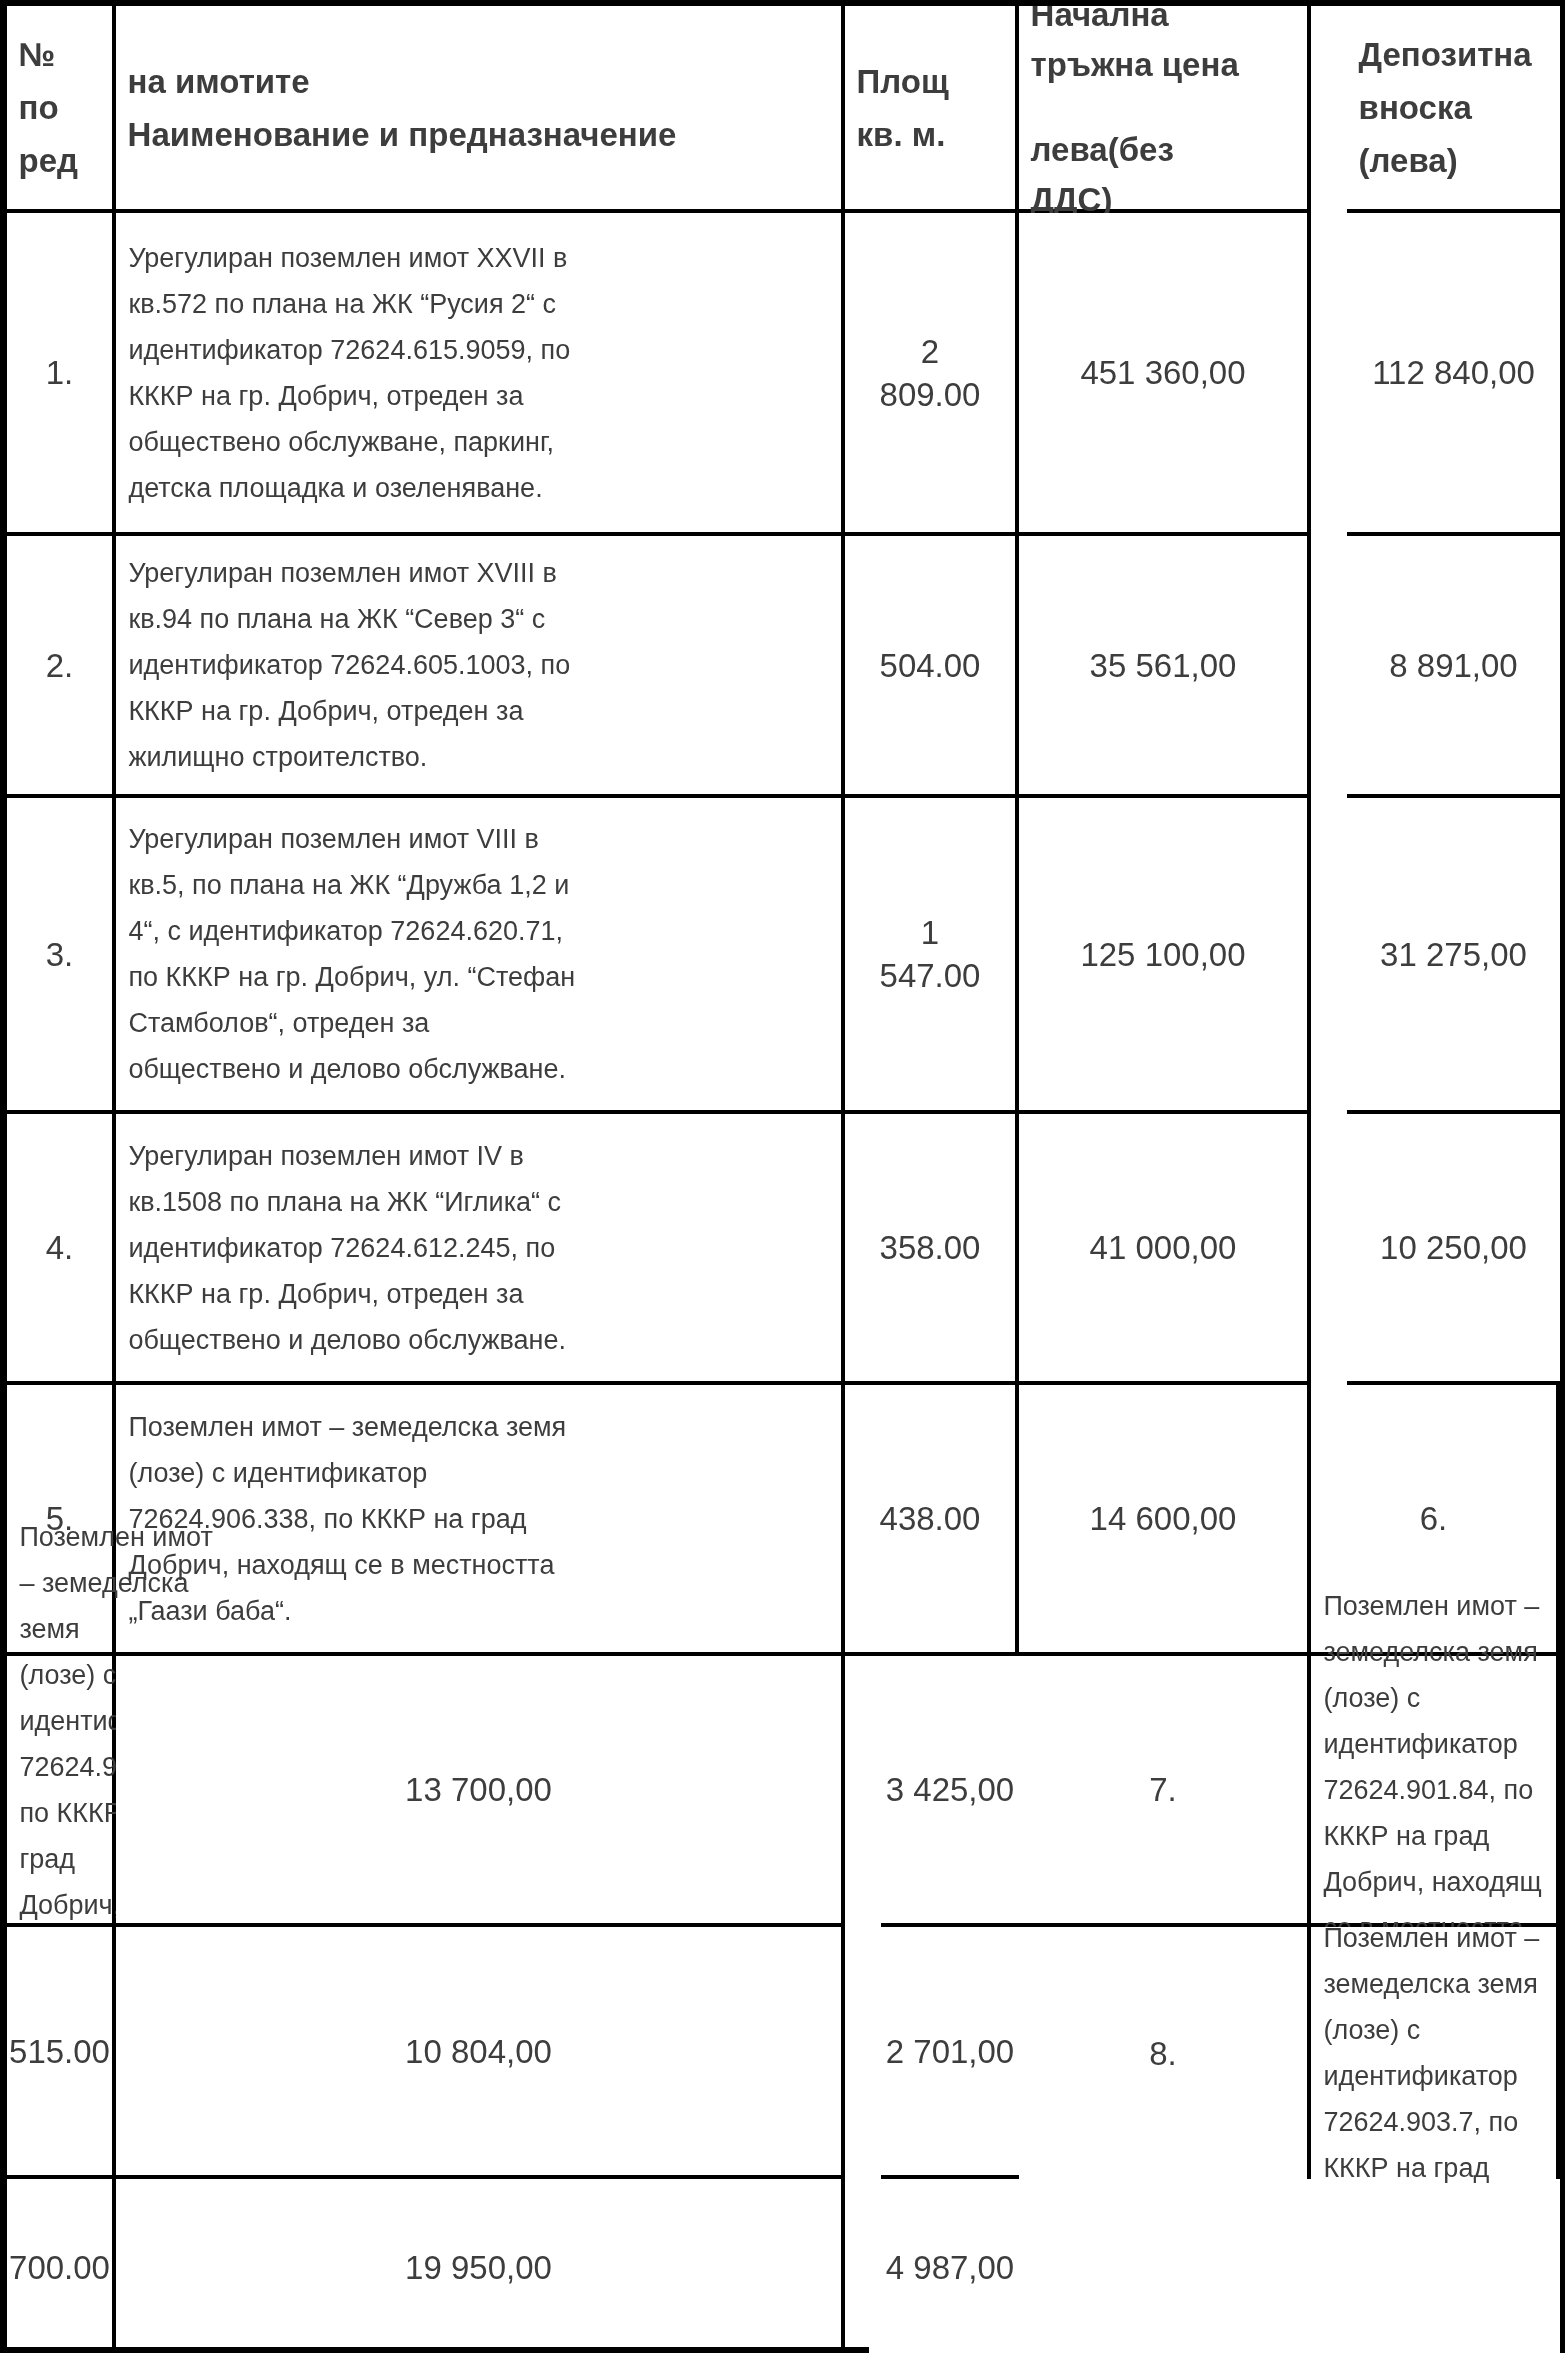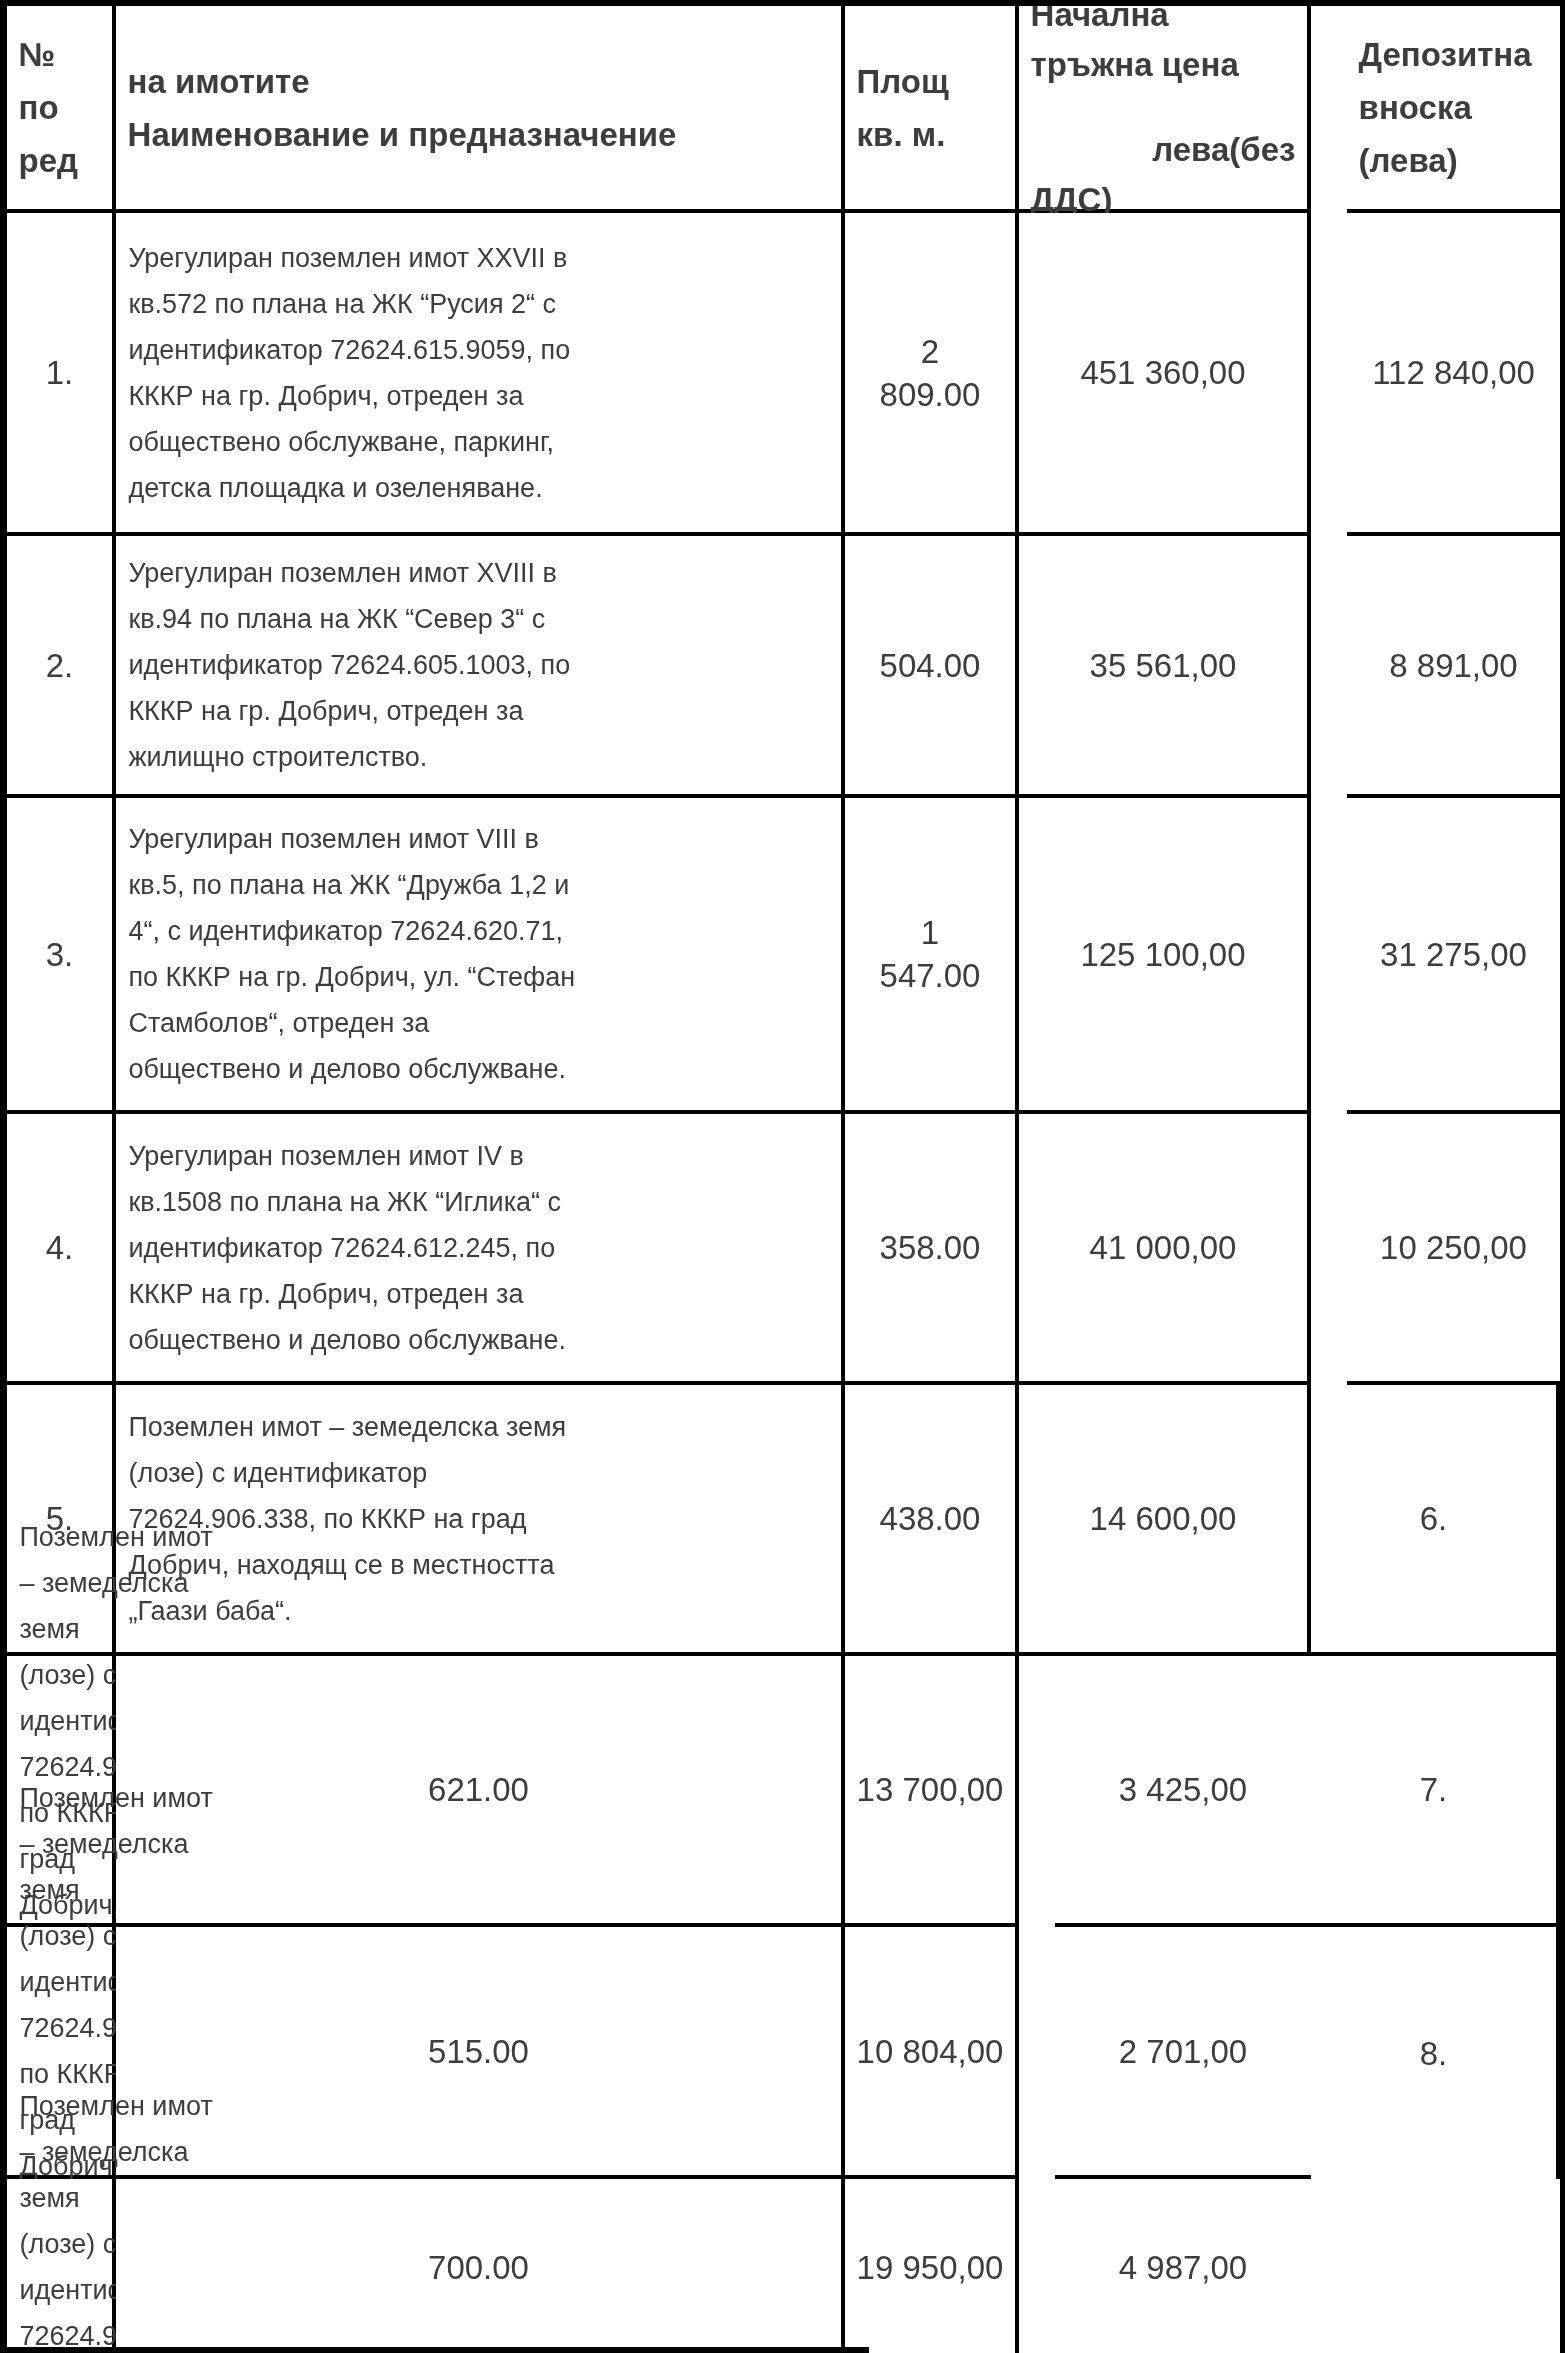--- a/index.html
+++ b/index.html
@@ -25,21 +25,21 @@
     background:#fff;
   }
   .lc{border-right:none;margin-left:36px;}
   .lr{border-bottom:none;}
   .hd{
     font-weight:bold;font-size:33px;line-height:53px;
     display:flex;flex-direction:column;justify-content:center;
     padding:0 11.6px;
   }
   .hd4{line-height:50px;}
-  .jrow{display:flex;justify-content:flex-end;margin-top:35px;}
+  .jrow{display:flex;justify-content:flex-start;margin-top:35px;}
   .name{
     font-size:27px;line-height:46px;
     display:flex;align-items:center;
     padding:5px 8.3px 5px 12.4px;
   }
   .name>span{white-space:pre-line;}
   .num,.val{
     font-size:33px;line-height:43px;
     display:flex;align-items:center;justify-content:center;
     text-align:center;white-space:pre-line;
@@ -146,21 +146,20 @@
   <div class="c val">14 600,00</div>
 
   <div class="c num">6.</div>
   <div class="c name">
       <span>Поземлен имот – земеделска земя
 (лозе) с идентификатор
 72624.902.125, по КККР на град
 Добрич, находящ се в местността
 „Гаази баба“.</span>
     </div>
-  <div class="c val">621.00</div>
   <div class="c val">13 700,00</div>
   <div class="c val lc">3 425,00</div>
 
   <div class="c num">7.</div>
   <div class="c name">
       <span>Поземлен имот – земеделска земя
 (лозе) с идентификатор
 72624.901.84, по КККР на град
 Добрич, находящ се в местността
 „Гаази баба“.</span>

